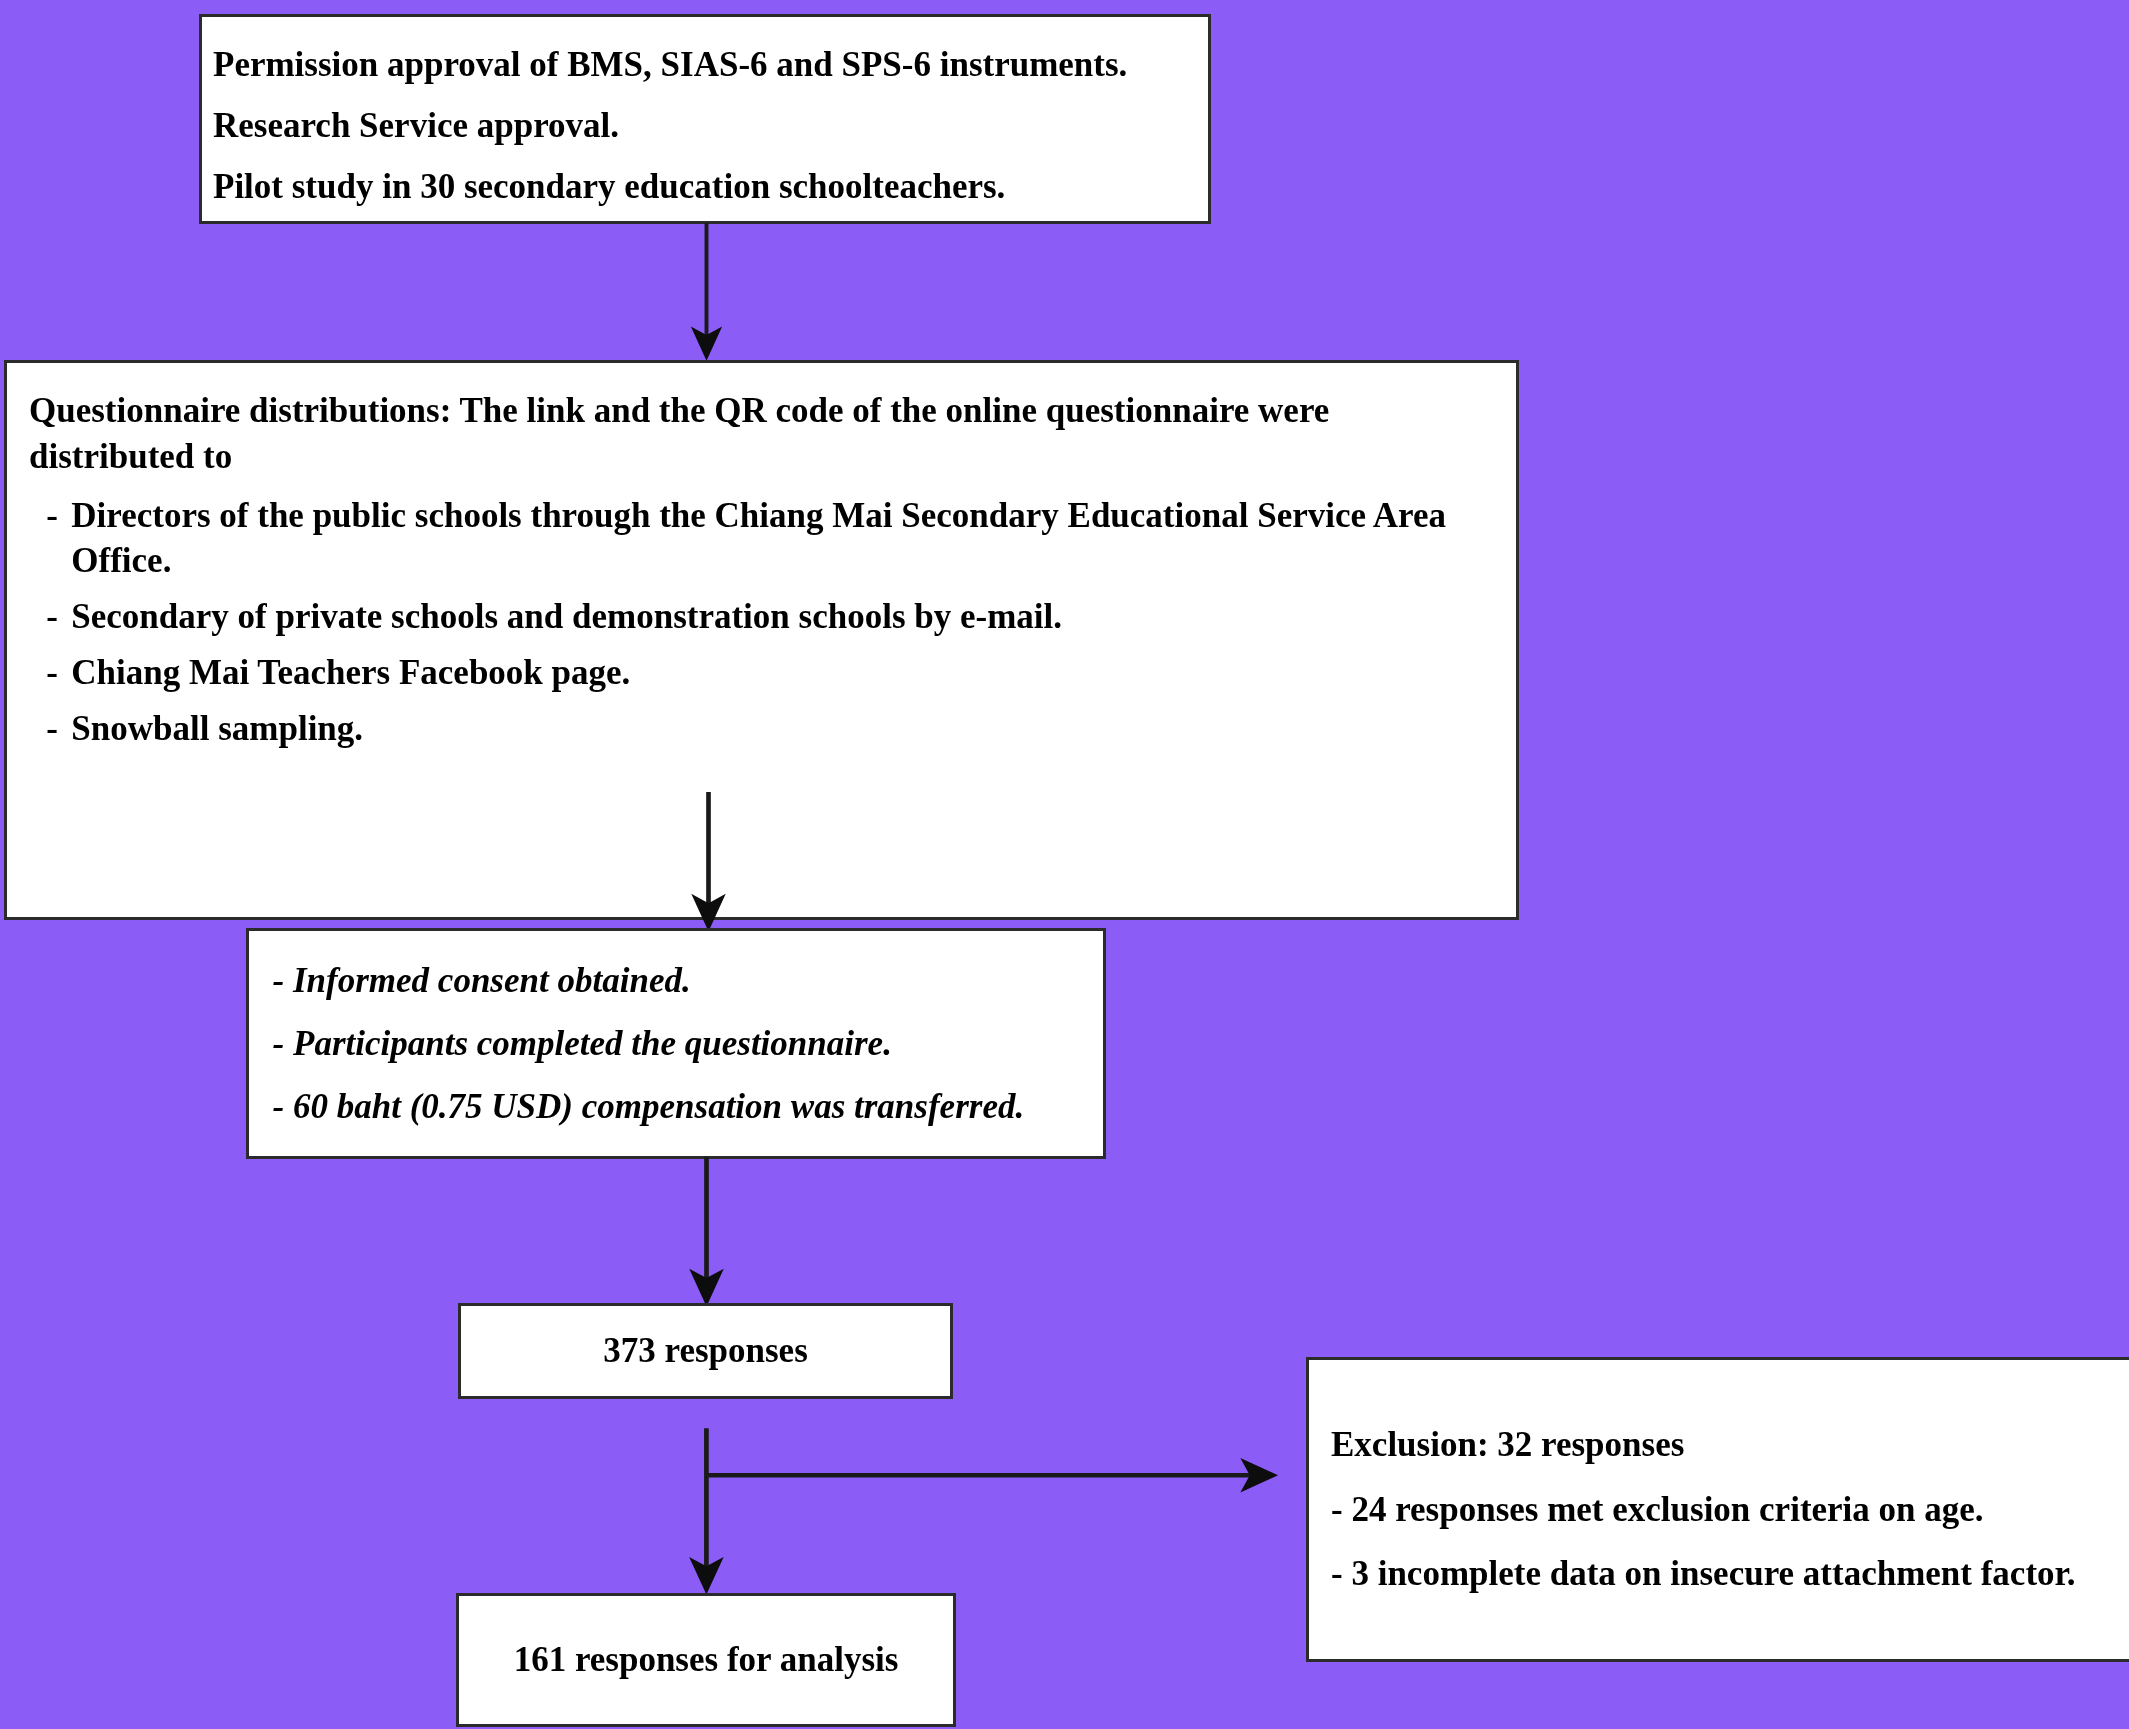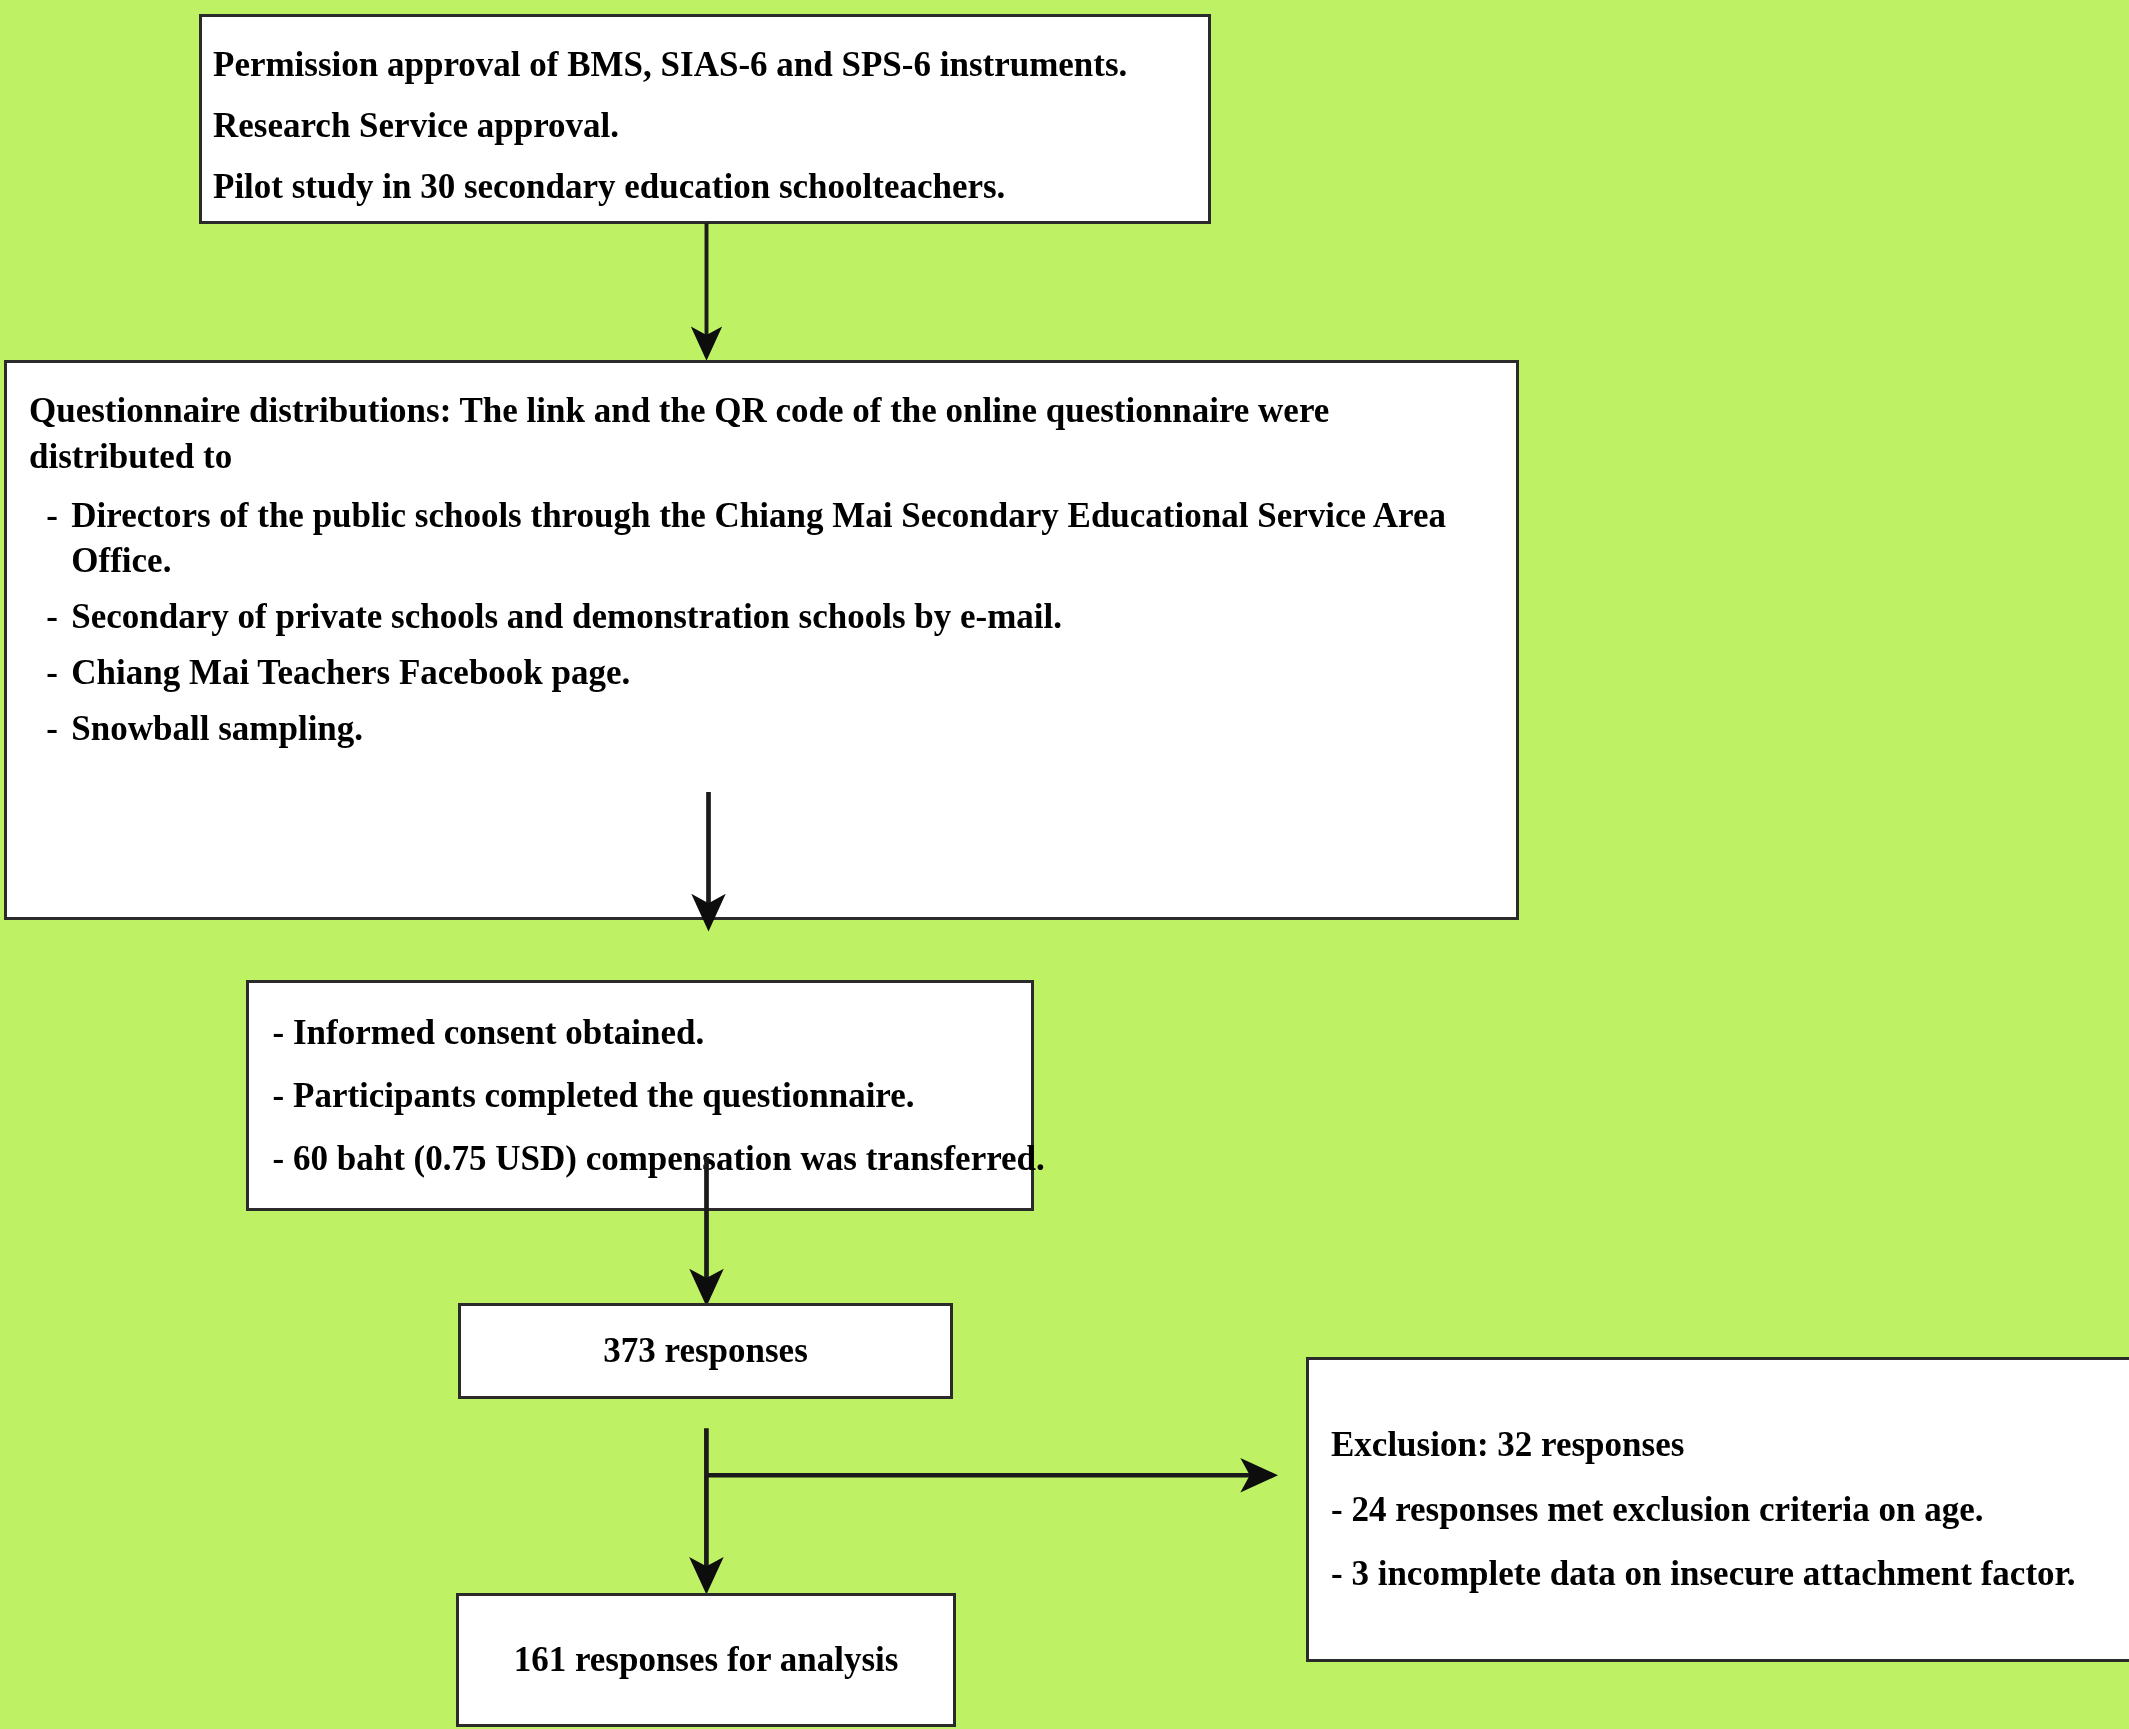--- a/index.html
+++ b/index.html
@@ -4,21 +4,21 @@
 <style>
   html, body {
     margin: 0;
     padding: 0;
     background: #ffffff;
   }
   #canvas {
     position: relative;
     width: 2129px;
     height: 1729px;
-    background: #bef264;
+    background: #8b5cf6;
     font-family: "Liberation Serif", "DejaVu Serif", serif;
     overflow: hidden;
   }
   .box {
     position: absolute;
     box-sizing: border-box;
     border: 3.9px solid #2b2b2b;
     background: #ffffff;
     color: #000000;
     font-weight: bold;
@@ -55,21 +55,21 @@
     font-size: 35px;
     line-height: 45px;
     margin-top: 11px;
     padding-left: 17.3px;
   }
   #box-distribution .bullet:first-child { margin-top: 6.3px; }
   #box-distribution .bullet .dash { width: 25px; flex: 0 0 25px; }
   #box-distribution .bullet .txt { flex: 1 1 auto; }
 
   
-  #box-consent { left: 246px; top: 980px; width: 788px; height: 231px; }
+  #box-consent { left: 246px; top: 928px; width: 860px; height: 231px; font-style: italic; }
   #box-consent .box-body { padding: 0 0 0 23.6px; justify-content: center; }
   #box-consent .line { font-size: 35px; line-height: 63px; }
 
   
   #box-responses { left: 458px; top: 1303px; width: 495px; height: 96px; }
   #box-responses .box-body { align-items: center; justify-content: center; }
   #box-responses .line { font-size: 35px; }
 
   
   #box-exclusion { left: 1270px; top: 1357px; width: 855px; height: 305px; margin-left: 36px; }

